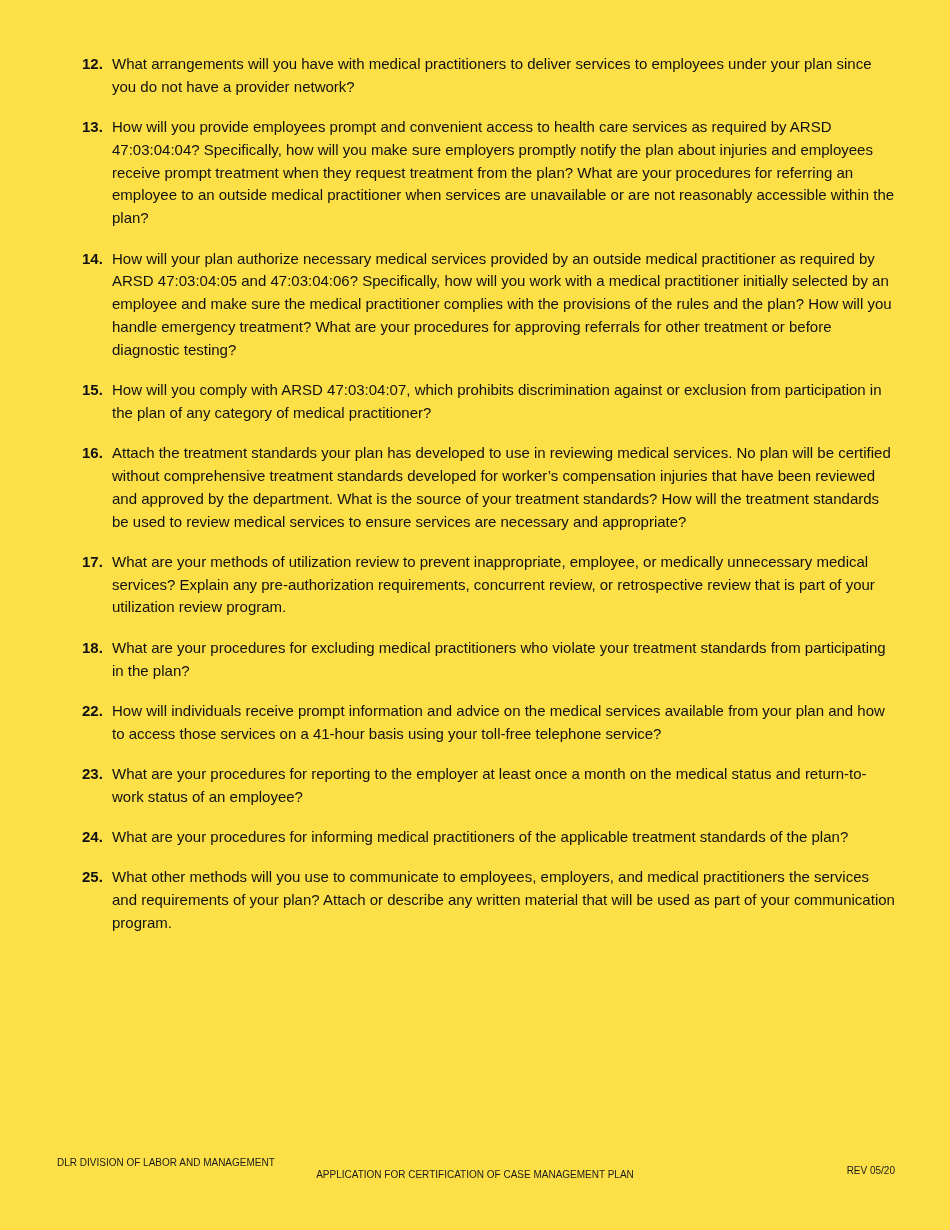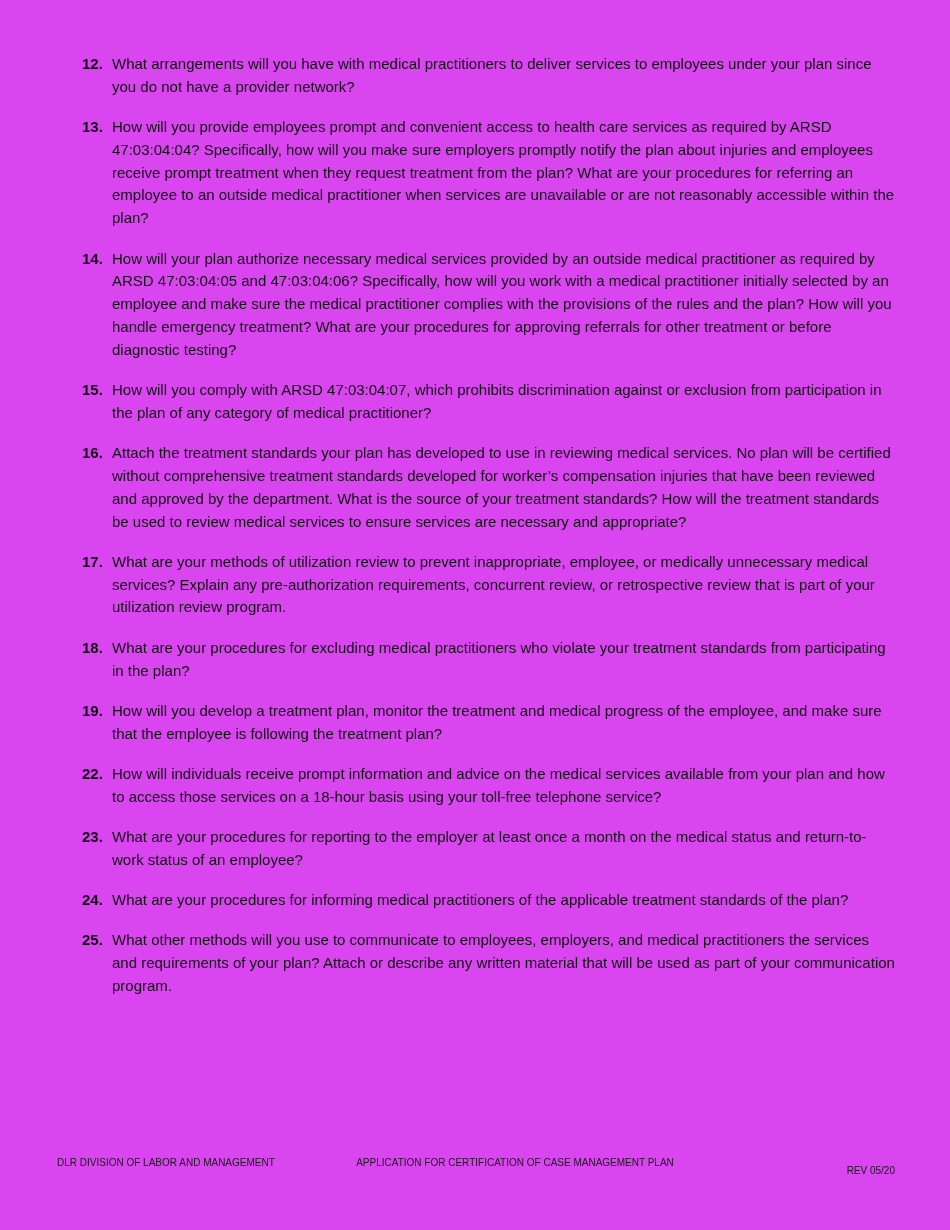--- a/index.html
+++ b/index.html
@@ -12,21 +12,21 @@
     height: 1230px;
     position: relative;
     overflow: hidden;
     font-family: "Liberation Sans", sans-serif;
     color: #111111;
   }
   .page {
     position: relative;
     width: 950px;
     height: 1230px;
-    background: #d946ef;
+    background: #fde047;
   }
   .question-list {
     position: absolute;
     top: 53px;
     left: 82px;
     width: 813px;
   }
   .question-item {
     display: flex;
     align-items: flex-start;
@@ -55,24 +55,23 @@
   }
   .footer .f-left {
     position: absolute;
     left: 57px;
     top: 0;
     white-space: nowrap;
   }
   .footer .f-center {
     position: absolute;
     left: 50%;
-    top: 0;
+    top: 12px;
     transform: translateX(-50%);
     white-space: nowrap;
-    margin-left: 40px;
   }
   .footer .f-right {
     position: absolute;
     right: 55px;
     top: 8px;
     white-space: nowrap;
   }
 </style>
 </head>
 <body>
@@ -108,30 +107,26 @@
     <div class="question-item">
       <span class="num">17.</span>
       <span class="text">What are your methods of utilization review to prevent inappropriate, employee, or medically unnecessary medical services? Explain any pre-authorization requirements, concurrent review, or retrospective review that is part of your utilization review program.</span>
     </div>
 
     <div class="question-item">
       <span class="num">18.</span>
       <span class="text">What are your procedures for excluding medical practitioners who violate your treatment standards from participating in the plan?</span>
     </div>
 
-    <div class="question-item">
-      <span class="num">19.</span>
-      <span class="text">How will you develop a treatment plan, monitor the treatment and medical progress of the employee, and make sure that the employee is following the treatment plan?</span>
-    </div>
 
 
 
     <div class="question-item">
       <span class="num">22.</span>
-      <span class="text">How will individuals receive prompt information and advice on the medical services available from your plan and how to access those services on a 18-hour basis using your toll-free telephone service?</span>
+      <span class="text">How will individuals receive prompt information and advice on the medical services available from your plan and how to access those services on a 41-hour basis using your toll-free telephone service?</span>
     </div>
 
     <div class="question-item">
       <span class="num">23.</span>
       <span class="text">What are your procedures for reporting to the employer at least once a month on the medical status and return-to-work status of an employee?</span>
     </div>
 
     <div class="question-item">
       <span class="num">24.</span>
       <span class="text">What are your procedures for informing medical practitioners of the applicable treatment standards of the plan?</span>

